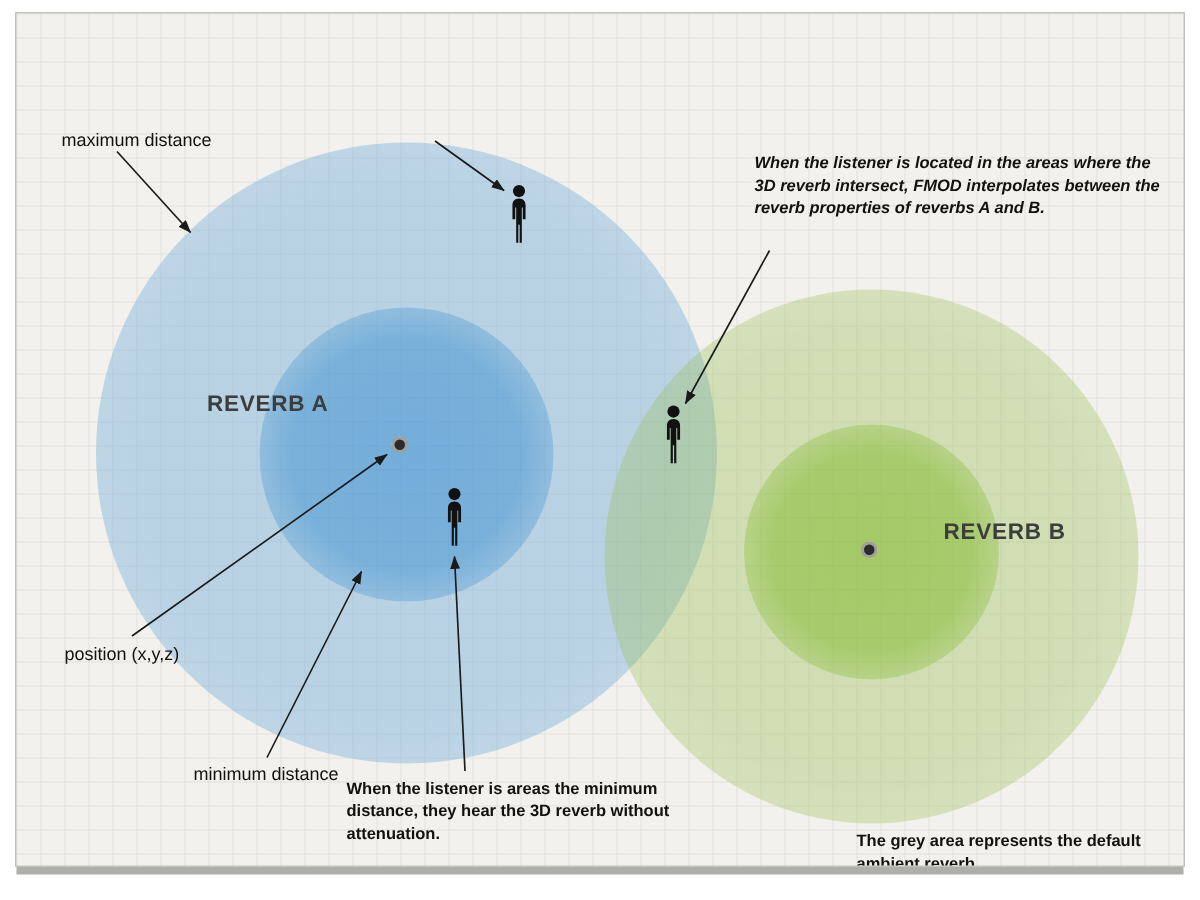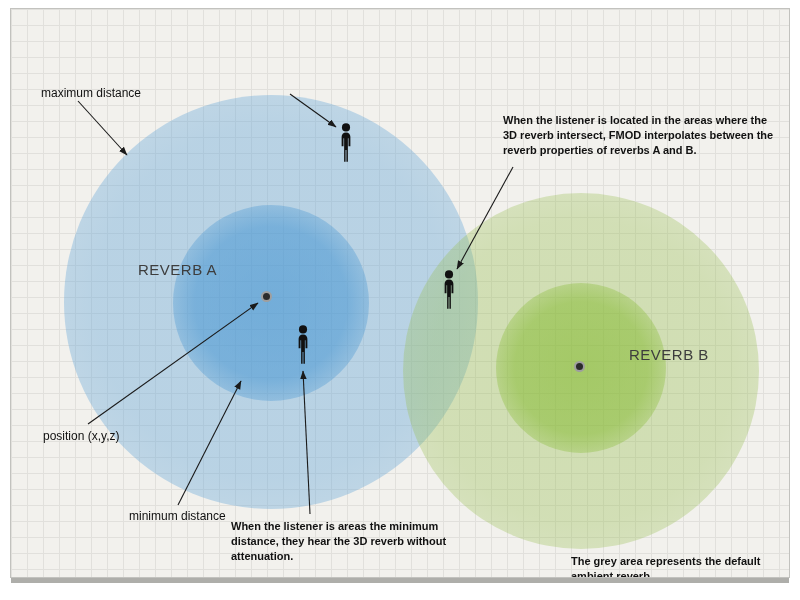--- a/index.html
+++ b/index.html
@@ -57,37 +57,37 @@
   }
   .pos-dot {
     position: absolute; width: 7px; height: 7px;
     background: #2b2b2b; border-radius: 50%;
     border: 2px solid rgba(255,255,255,0.55);
   }
   .dot-a { left: 250px; top: 282px; }
   .dot-b { left: 563px; top: 352px; }
   .reverb-label {
     position: absolute;
-    font-weight: normal; font-size: 15px; letter-spacing: 0.5px;
+    font-weight: bold; font-size: 15px; letter-spacing: 0.5px;
     color: #3d3d3d;
   }
   .label-a { left: 127px; top: 252px; }
   .label-b { left: 618px; top: 337px; }
   .listener { position: absolute; width: 22px; height: 40px; }
   .listener svg { width: 100%; height: 100%; display: block; }
   .listener-top { left: 324px; top: 114px; }
   .listener-min { left: 281px; top: 316px; }
   .listener-intersect { left: 427px; top: 261px; }
   .note {
     position: absolute;
     font-size: 11px; font-weight: bold; line-height: 1.35;
     color: #111;
   }
   .note-between { left: 220px; top: 17px; width: 300px; }
-  .note-intersect { left: 492px; top: 104px; width: 272px; }
+  .note-intersect { left: 492px; top: 93px; width: 272px; font-style: italic; }
   .note-within { left: 220px; top: 510px; width: 235px; }
   .note-ambient { left: 560px; top: 545px; width: 234px; }
   .small-label {
     position: absolute;
     font-size: 12px; font-weight: normal; color: #111;
   }
   .lbl-max { left: 30px; top: 77px; }
   .lbl-pos { left: 32px; top: 420px; }
   .lbl-min { left: 95px; top: 500px; padding-left: 23px; }
   .arrow-layer {

